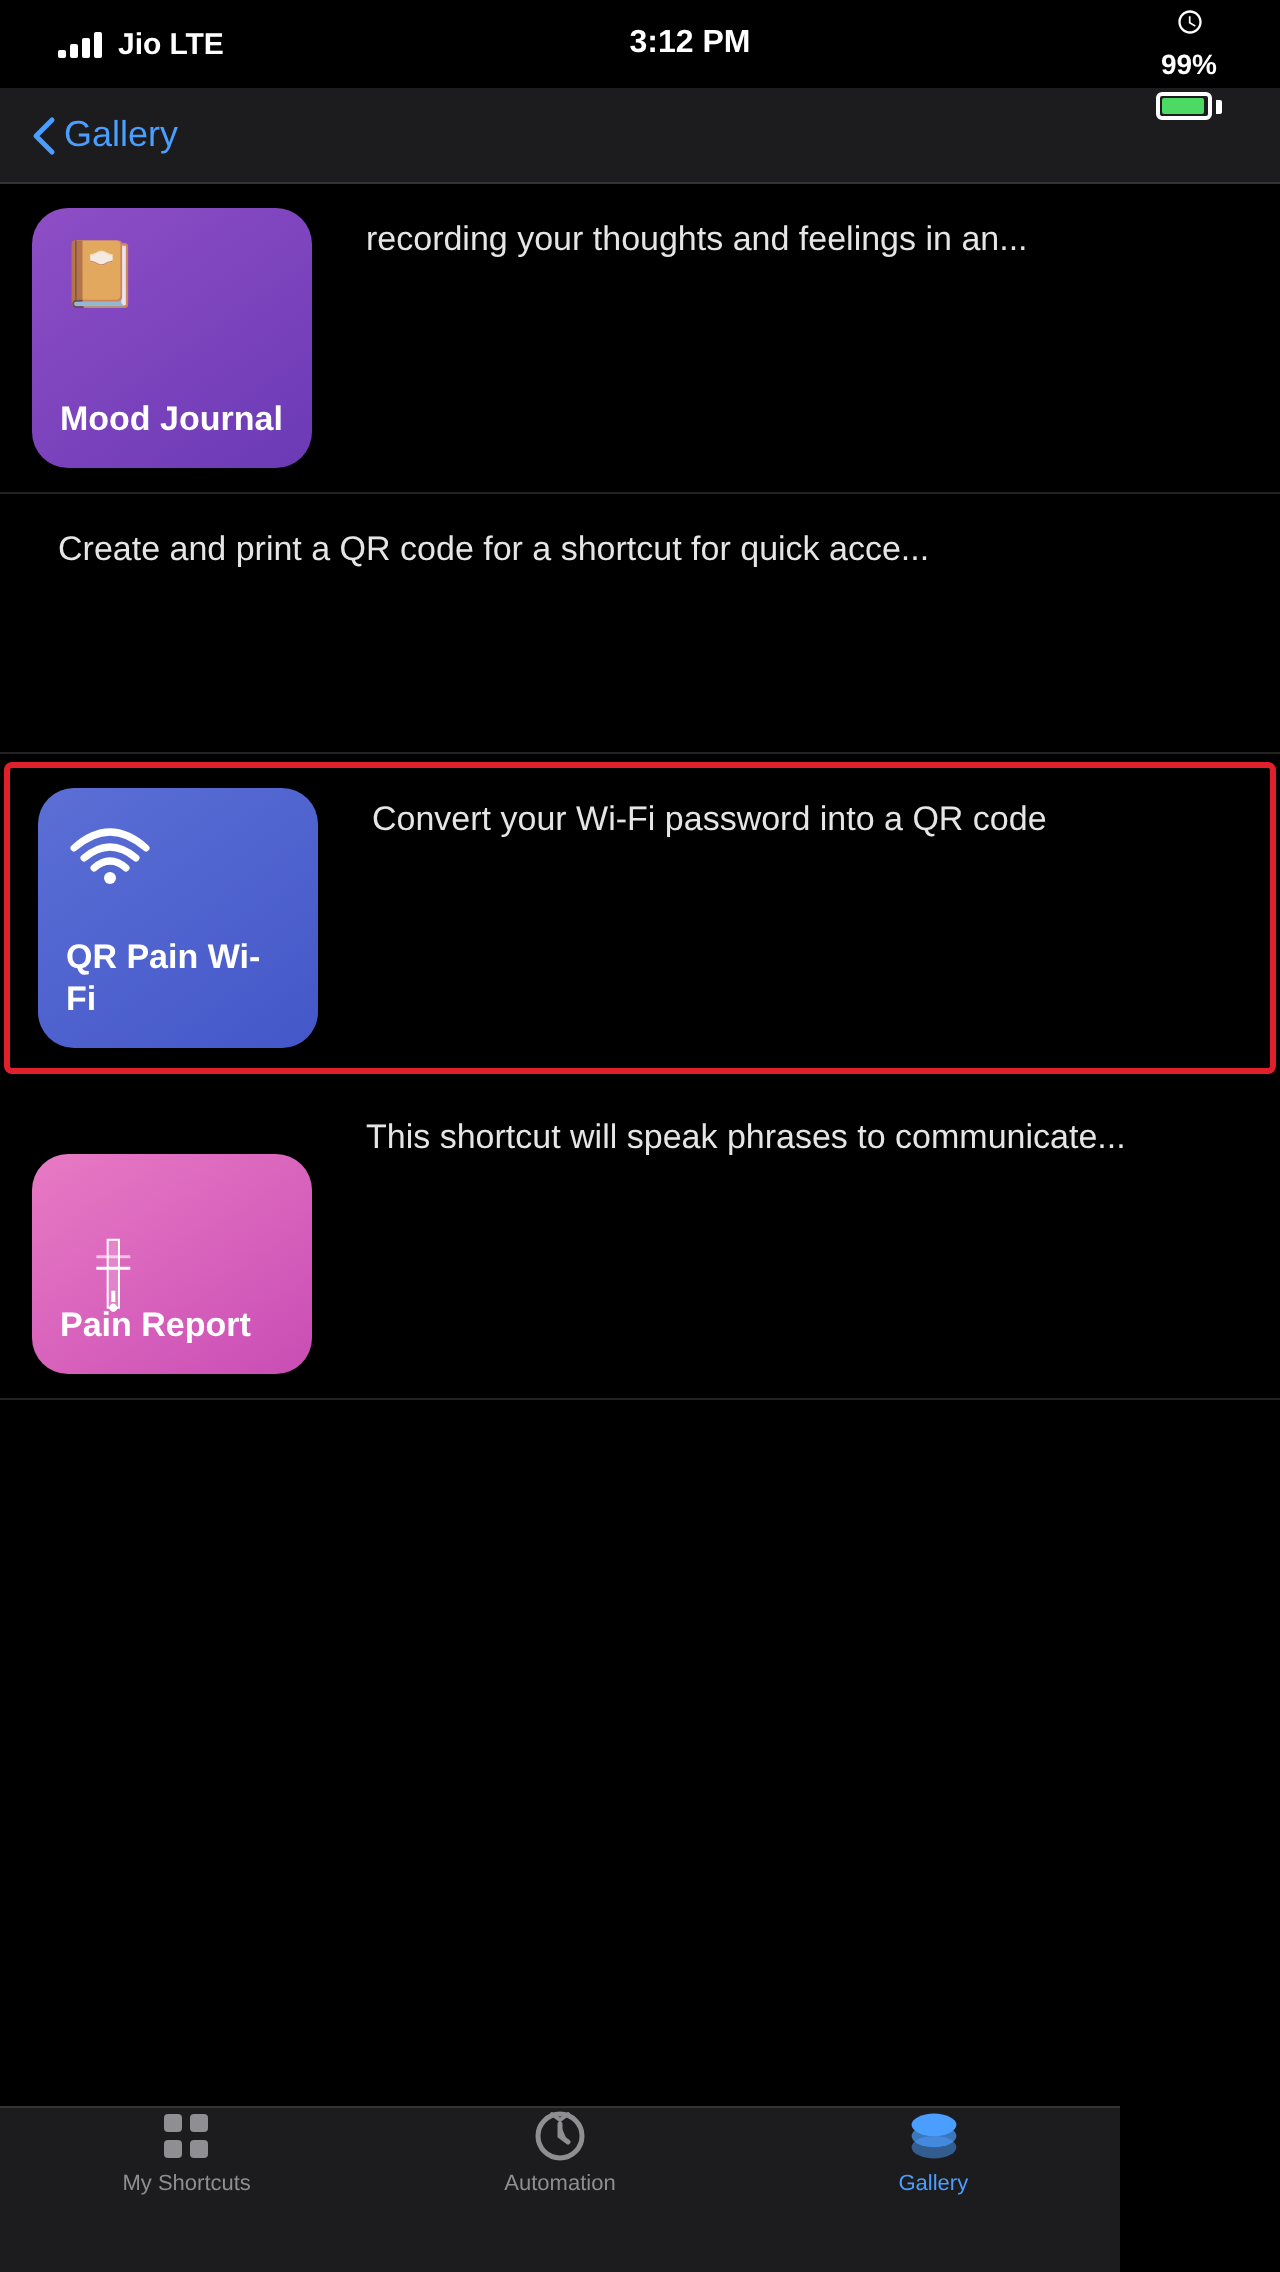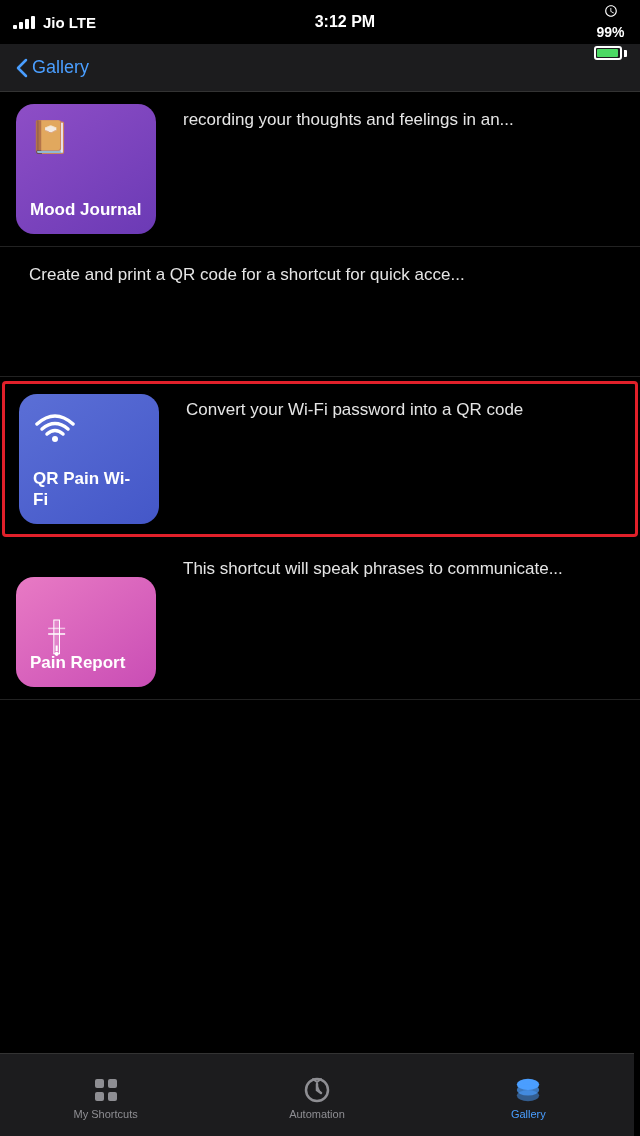--- a/index.html
+++ b/index.html
@@ -14,21 +14,21 @@
       overflow-x: hidden;
     }
 
     
     .status-bar {
       height: 44px;
       background: #000;
       display: flex;
       align-items: center;
       justify-content: space-between;
-      padding: 0 13px;
+      padding: 0 29px;
     }
     .status-left {
       font-size: 15px;
       font-weight: 600;
       color: #fff;
       display: flex;
       align-items: center;
       gap: 4px;
     }
     .signal-bars {
@@ -200,26 +200,26 @@
       font-size: 28px;
       transform: rotate(-45deg);
       display: inline-block;
     }
 
     
     .tab-bar {
       position: fixed;
       bottom: 0;
       left: 0;
-      width: 634px;
+      width: 560px;
       height: 83px;
       background: #1c1c1e;
       border-top: 1px solid #333;
       display: flex;
-      align-items: flex-end;
+      align-items: flex-start;
       justify-content: space-around;
       padding-bottom: 16px;
     }
 
     .tab-item {
       display: flex;
       flex-direction: column;
       align-items: center;
       gap: 4px;
       cursor: pointer;

